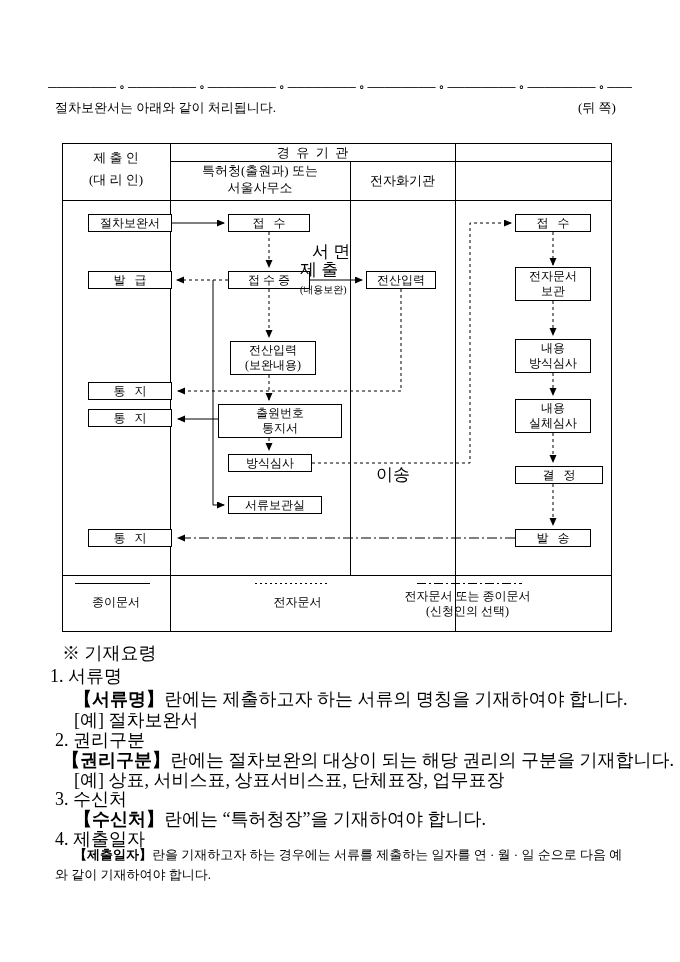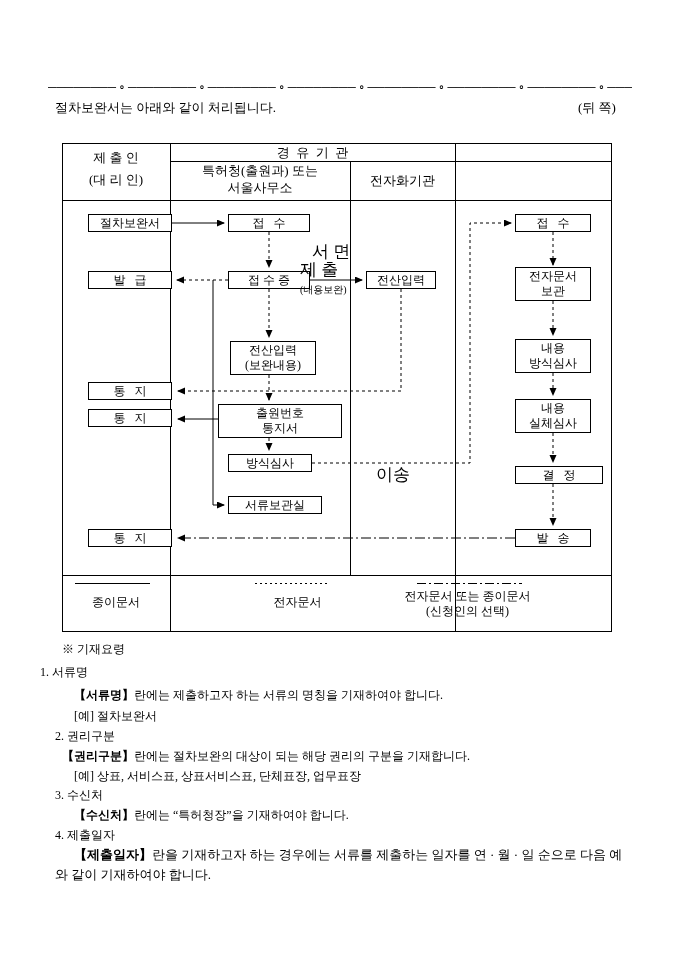--- a/index.html
+++ b/index.html
@@ -10,21 +10,21 @@
   .txt { position:absolute; font-size:13px; white-space:nowrap; }
   .diagram { position:absolute; left:62px; top:143px; width:550px; height:489px;border-radius:14px; }
   .diagram svg { position:absolute; left:0; top:0; }
   .box { position:absolute; border:1px solid #000; background:#fff;
          display:flex; align-items:center; justify-content:center;
          text-align:center; font-size:12px; line-height:1.25; white-space:pre-wrap; }
   .hdr { position:absolute; text-align:center; font-size:13px; line-height:1.3; white-space:pre-wrap; }
   .lbl { position:absolute; font-size:17px; white-space:pre; line-height:1.1; }
   .lbl.small { font-size:10px; }
   .legend-txt { position:absolute; text-align:center; font-size:12px; line-height:1.2; white-space:pre-wrap; }
-  .note-line { position:absolute; font-size:12px; white-space:nowrap; }
+  .note-line { position:absolute; font-size:18px; white-space:nowrap; }
   .note-para { position:absolute; font-size:13px; line-height:20px; text-indent:19px; white-space:normal; }
   .term { font-weight:bold; }
 </style>
 </head>
 <body>
 
 <div class="page">
 
   <div class="sep" style="left:48px; top:80px; width:584px; height:15px">──────── ∘ ──────── ∘ ──────── ∘ ──────── ∘ ──────── ∘ ──────── ∘ ──────── ∘ ────────</div>
 
@@ -123,21 +123,21 @@
     <div class="lbl" style="left:314px; top:323px">이송</div>
 
     <div class="legend-txt" style="left:0px; top:452px; width:108px">종이문서</div>
     <div class="legend-txt" style="left:168px; top:452px; width:135px">전자문서</div>
     <div class="legend-txt" style="left:333px; top:446px; width:145px">전자문서 또는 종이문서</div>
     <div class="legend-txt" style="left:333px; top:461px; width:145px">(신청인의 선택)</div>
   </div>
 
   <div class="note-line" style="left:62px; top:641px">※ 기재요령</div>
 
-  <div class="note-line" style="left:40px; top:664px">1. 서류명</div>
+  <div class="note-line" style="left:50px; top:664px">1. 서류명</div>
   <div class="note-line" style="left:74px; top:687px"><span class="term">【서류명】</span><span>란에는 제출하고자 하는 서류의 명칭을 기재하여야 합니다.</span></div>
   <div class="note-line" style="left:74px; top:708px">[예] 절차보완서</div>
 
   <div class="note-line" style="left:55px; top:728px">2. 권리구분</div>
   <div class="note-line" style="left:62px; top:748px"><span class="term">【권리구분】</span><span>란에는 절차보완의 대상이 되는 해당 권리의 구분을 기재합니다.</span></div>
   <div class="note-line" style="left:74px; top:768px">[예] 상표, 서비스표, 상표서비스표, 단체표장, 업무표장</div>
 
   <div class="note-line" style="left:55px; top:787px">3. 수신처</div>
   <div class="note-line" style="left:74px; top:807px"><span class="term">【수신처】</span><span>란에는 “특허청장”을 기재하여야 합니다.</span></div>
 

